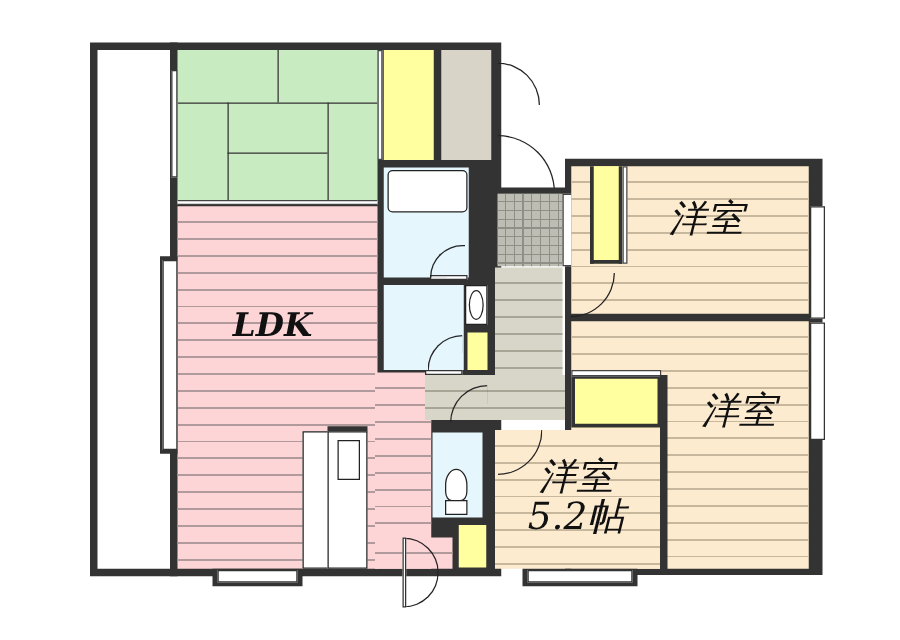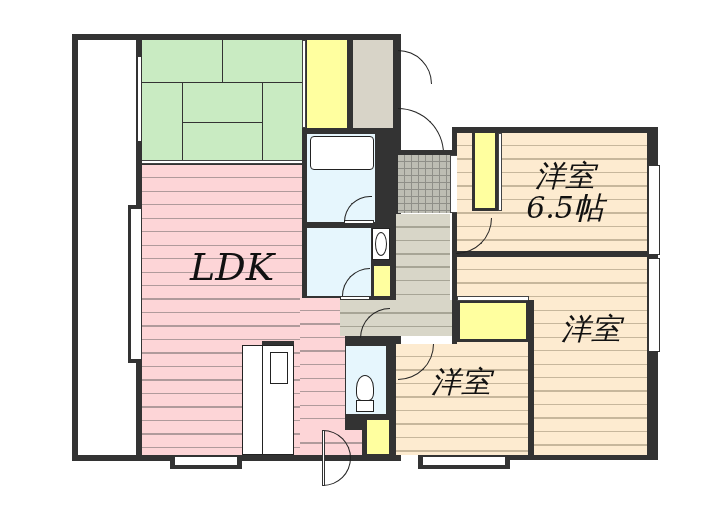--- a/index.html
+++ b/index.html
@@ -40,21 +40,21 @@
     <div class="abs" style="left:120px;top:42px;width:1px;height:80px;background:#333;"></div>
     <div class="abs" style="left:40px;top:82px;width:80px;height:1px;background:#333;"></div>
   </div>
   <div class="abs" style="left:142px;top:160px;width:160px;height:4px;background:#fff;border-top:1px solid #444;border-bottom:1px solid #444;"></div>
 
   <div class="abs window" style="left:137px;top:56px;width:5px;height:86px;"></div>
 
   <div class="abs stripes-pink" style="left:142px;top:165px;width:160px;height:290px;"></div>
   <div class="abs stripes-pink" style="left:300px;top:298px;width:45px;height:157px;"></div>
   <div class="abs stripes-pink" style="left:300px;top:430px;width:62px;height:25px;"></div>
-  <div class="room-label" style="left:162px;top:248px;width:140px;font-size:38px;">
+  <div class="room-label" style="left:148px;top:248px;width:140px;font-size:26px;font-weight:bold;">
     <span>LDK</span>
   </div>
 
   <div class="abs wall" style="left:128px;top:205px;width:14px;height:158px;"></div>
   <div class="abs window" style="left:130px;top:208px;width:12px;height:152px;"></div>
 
   <div class="abs outline-box" style="left:242px;top:345px;width:22px;height:110px;"></div>
   <div class="abs wall" style="left:262px;top:341px;width:32px;height:5px;"></div>
   <div class="abs outline-box" style="left:262px;top:345px;width:32px;height:110px;">
     <div class="abs outline-box" style="left:7px;top:6px;width:18px;height:32px;"></div>
@@ -93,37 +93,37 @@
 
   <div class="abs stripes-gray" style="left:396px;top:214px;width:54px;height:120px;"></div>
   <div class="abs stripes-gray" style="left:340px;top:300px;width:112px;height:36px;"></div>
   <div class="door-arc" style="left:360px;top:308px;width:30px;height:30px;border-radius:30px 0 0 0;border-right:none;border-bottom:none;"></div>
 
   <div class="abs stripes-cream" style="left:457px;top:133px;width:190px;height:118px;"></div>
   <div class="abs closet" style="left:472px;top:133px;width:26px;height:78px;border:3px solid #333;border-top:none;"></div>
   <div class="abs" style="left:498px;top:133px;width:4px;height:78px;background:#fff;border:1px solid #444;"></div>
   <div class="room-label" style="left:510px;top:160px;width:110px;font-size:30px;">
     <span>洋室</span>
-    <span>6.5帖</span>
   </div>
   <div class="door-arc" style="left:456px;top:218px;width:36px;height:36px;border-radius:0 0 36px 0;border-left:none;border-top:none;"></div>
   <div class="abs window" style="left:648px;top:165px;width:12px;height:90px;"></div>
 
   <div class="abs stripes-cream" style="left:457px;top:257px;width:190px;height:198px;"></div>
   <div class="abs closet" style="left:457px;top:300px;width:72px;height:42px;border:3px solid #333;"></div>
   <div class="abs" style="left:457px;top:296px;width:72px;height:5px;background:#fff;border:1px solid #444;"></div>
   <div class="abs wall" style="left:528px;top:300px;width:6px;height:160px;"></div>
   <div class="room-label" style="left:536px;top:313px;width:110px;font-size:30px;">
     <span>洋室</span>
   </div>
   <div class="abs window" style="left:648px;top:258px;width:12px;height:94px;"></div>
 
   <div class="abs stripes-cream" style="left:396px;top:344px;width:132px;height:111px;"></div>
   <div class="room-label" style="left:406px;top:366px;width:110px;font-size:30px;">
     <span>洋室</span>
+    <span>5.2帖</span>
   </div>
   <div class="door-arc" style="left:398px;top:344px;width:36px;height:36px;border-radius:0 0 36px 0;border-left:none;border-top:none;"></div>
   <div class="abs wall" style="left:418px;top:455px;width:92px;height:14px;"></div>
   <div class="abs window" style="left:422px;top:456px;width:84px;height:10px;"></div>
 
   <div class="abs bath" style="left:346px;top:346px;width:40px;height:68px;"></div>
   <div class="abs" style="left:356px;top:375px;width:18px;height:26px;border:1.3px solid #222;border-radius:50% 50% 30% 30%;box-sizing:border-box;background:#fff;"></div>
   <div class="abs outline-box" style="left:356px;top:400px;width:18px;height:12px;"></div>
 
   <div class="abs closet" style="left:367px;top:420px;width:22px;height:34px;"></div>

